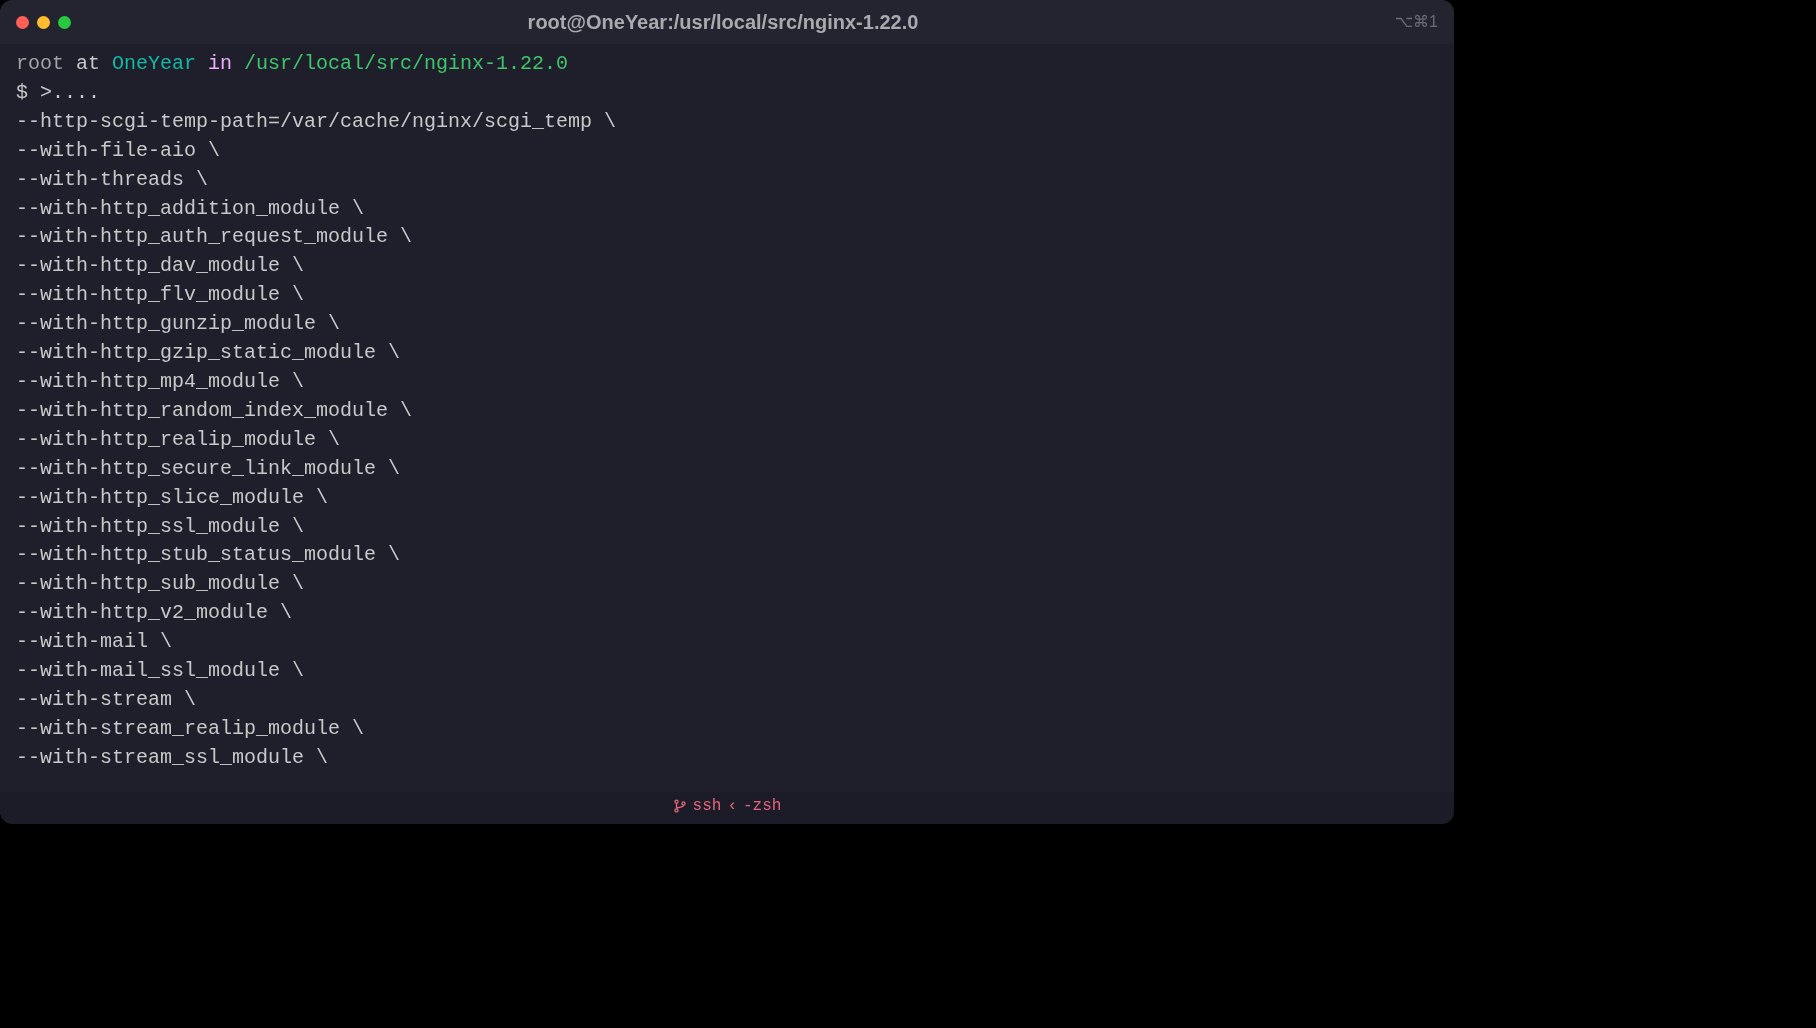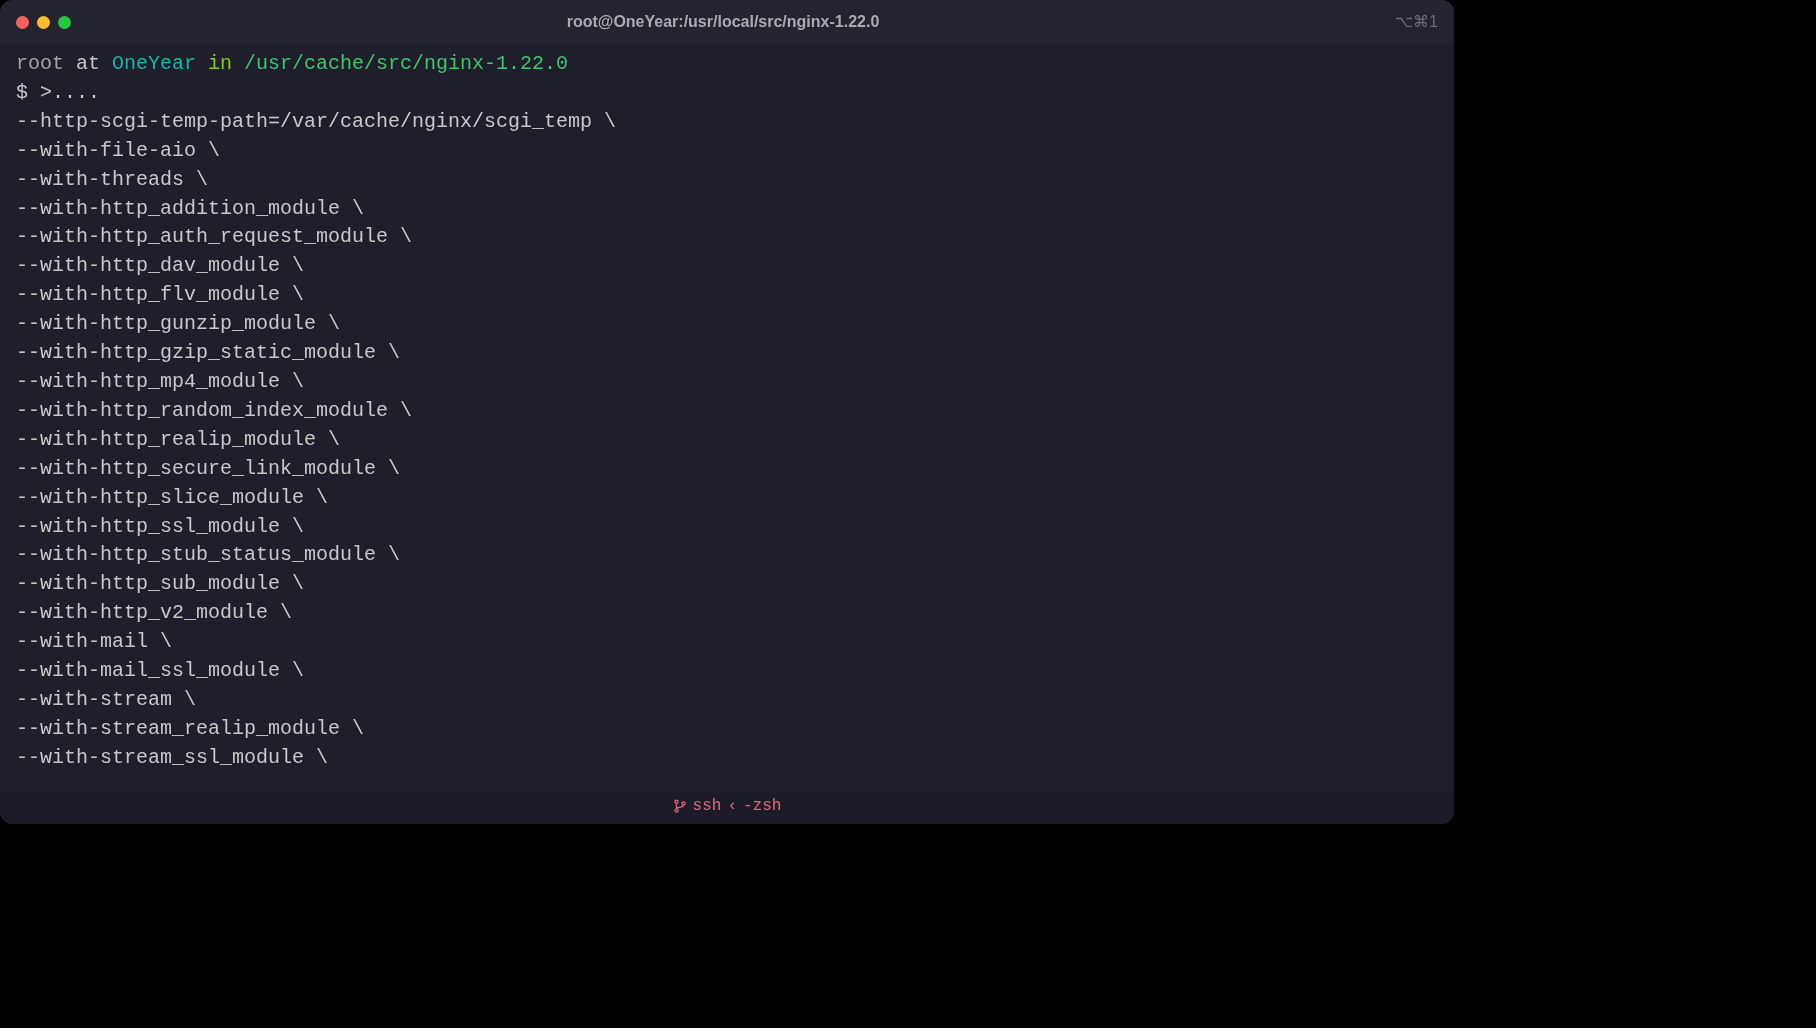--- a/index.html
+++ b/index.html
@@ -42,21 +42,21 @@
       height: 13px;
       border-radius: 50%;
     }
     .tl-close { background: #ff5f57; }
     .tl-min { background: #febc2e; }
     .tl-max { background: #28c840; }
     .title {
       position: absolute;
       left: 0; right: 8px;
       text-align: center;
-      font-size: 16px;
+      font-size: 20px;
       font-weight: 600;
       color: #aaaaae;
       font-family: -apple-system, BlinkMacSystemFont, "Segoe UI", sans-serif;
       pointer-events: none;
     }
     .title-hint {
       position: absolute;
       right: 16px;
       color: #6b6b77;
       font-size: 16px;
@@ -64,21 +64,21 @@
     }
     .terminal-body {
       flex: 1;
       padding: 6px 16px 0 16px;
       white-space: pre;
       overflow: hidden;
     }
     .c-user { color: #a3a3a3; }
     .c-at { color: #c8c8c8; margin-top: 46px; }
     .c-host { color: #14b8a6; }
-    .c-in { color: #84cc16; font-family: Liberation Mono, monospace; }
+    .c-in { color: #f0abfc; font-family: Liberation Mono, monospace; }
     .c-path { color: #3fc56b; }
     .statusbar {
       height: 32px;
       display: flex;
       align-items: center;
       padding: 0 20px;
       font-size: 16px;
       color: #e4667a;
       background: #1b1c27;
       flex-shrink: 0;
@@ -125,21 +125,21 @@
   <div class="titlebar">
     <div class="traffic-lights">
       <div class="tl tl-close"></div>
       <div class="tl tl-min"></div>
       <div class="tl tl-max"></div>
     </div>
     <div class="title">root@OneYear:/usr/local/src/nginx-1.22.0</div>
     <div class="title-hint">⌥⌘1</div>
   </div>
 
-  <div class="terminal-body"><span class="c-user">root</span><span class="c-at"> at </span><span class="c-host">OneYear</span><span class="c-in"> in </span><span class="c-path">/usr/cache/src/nginx-1.22.0</span>
+  <div class="terminal-body"><span class="c-user">root</span><span class="c-at"> at </span><span class="c-host">OneYear</span><span class="c-in"> in </span><span class="c-path">/usr/local/src/nginx-1.22.0</span>
 <span>$ &gt;....</span>
 <div id="output-lines">--http-scgi-temp-path=/var/cache/nginx/scgi_temp \
 --with-file-aio \
 --with-threads \
 --with-http_addition_module \
 --with-http_auth_request_module \
 --with-http_dav_module \
 --with-http_flv_module \
 --with-http_gunzip_module \
 --with-http_gzip_static_module \

